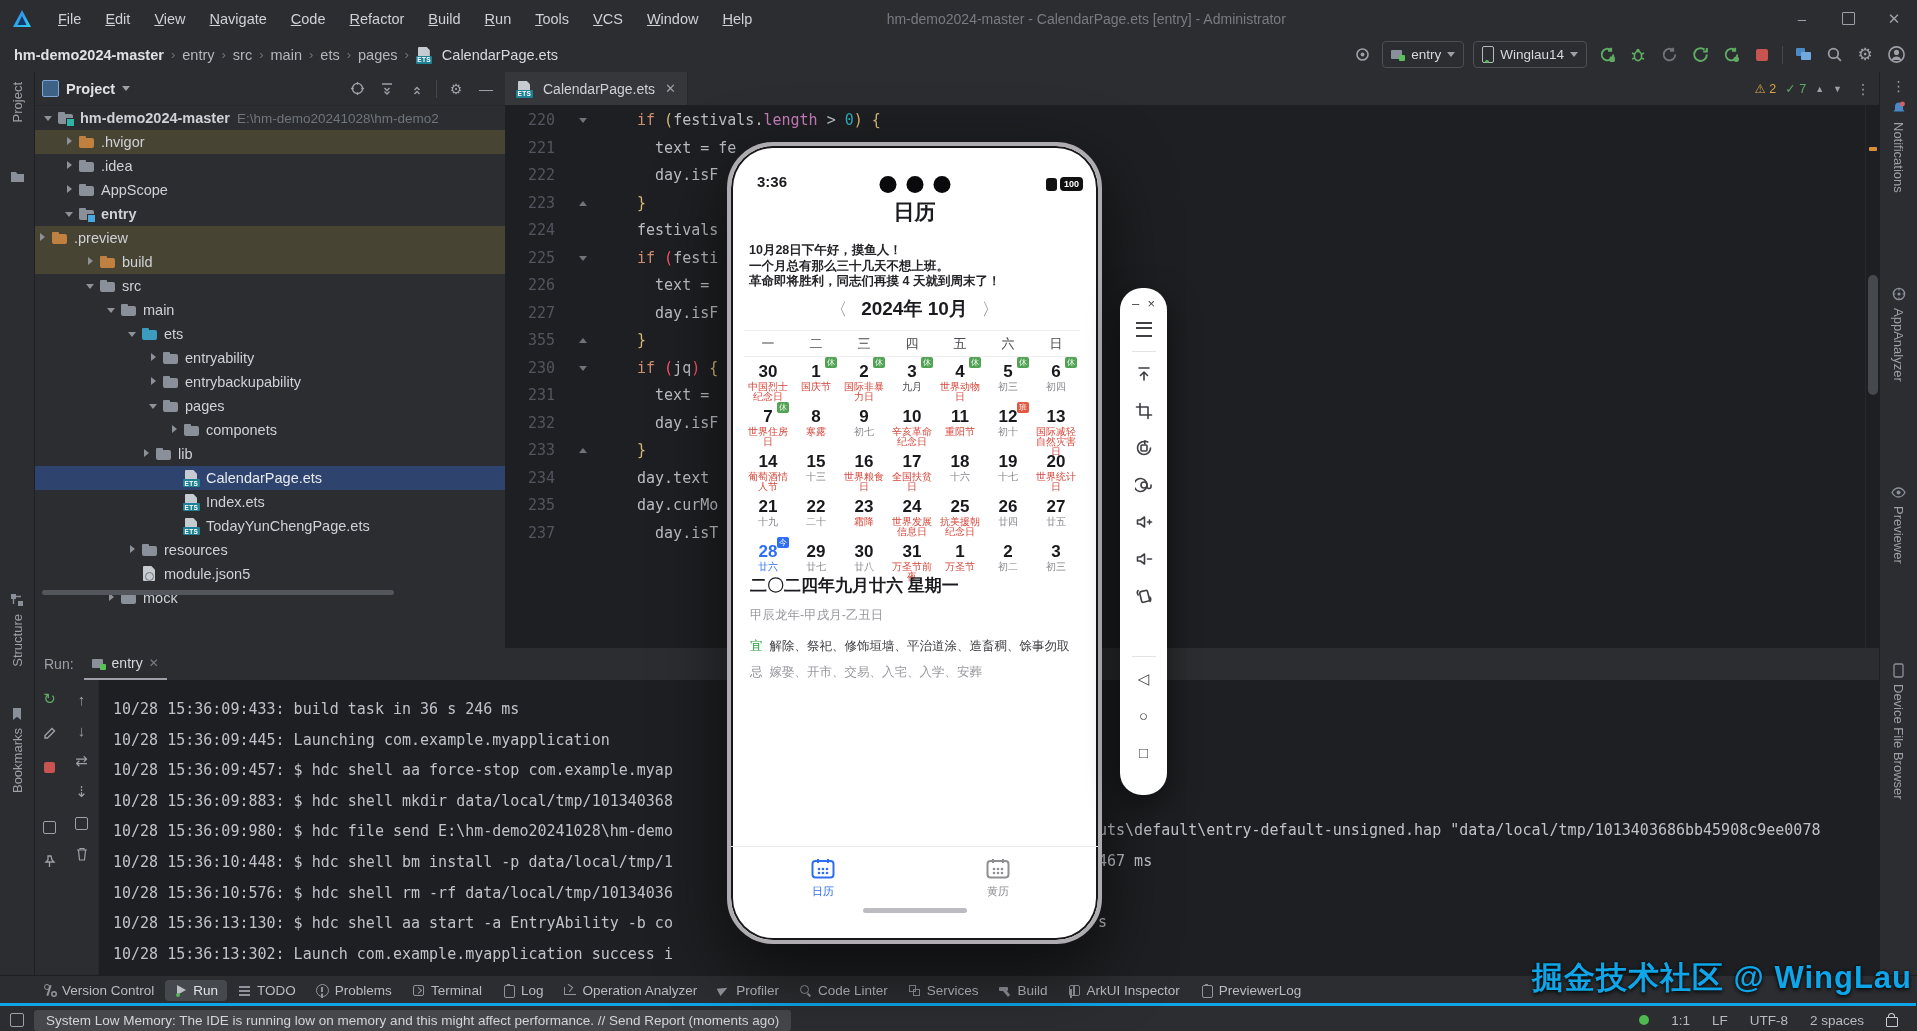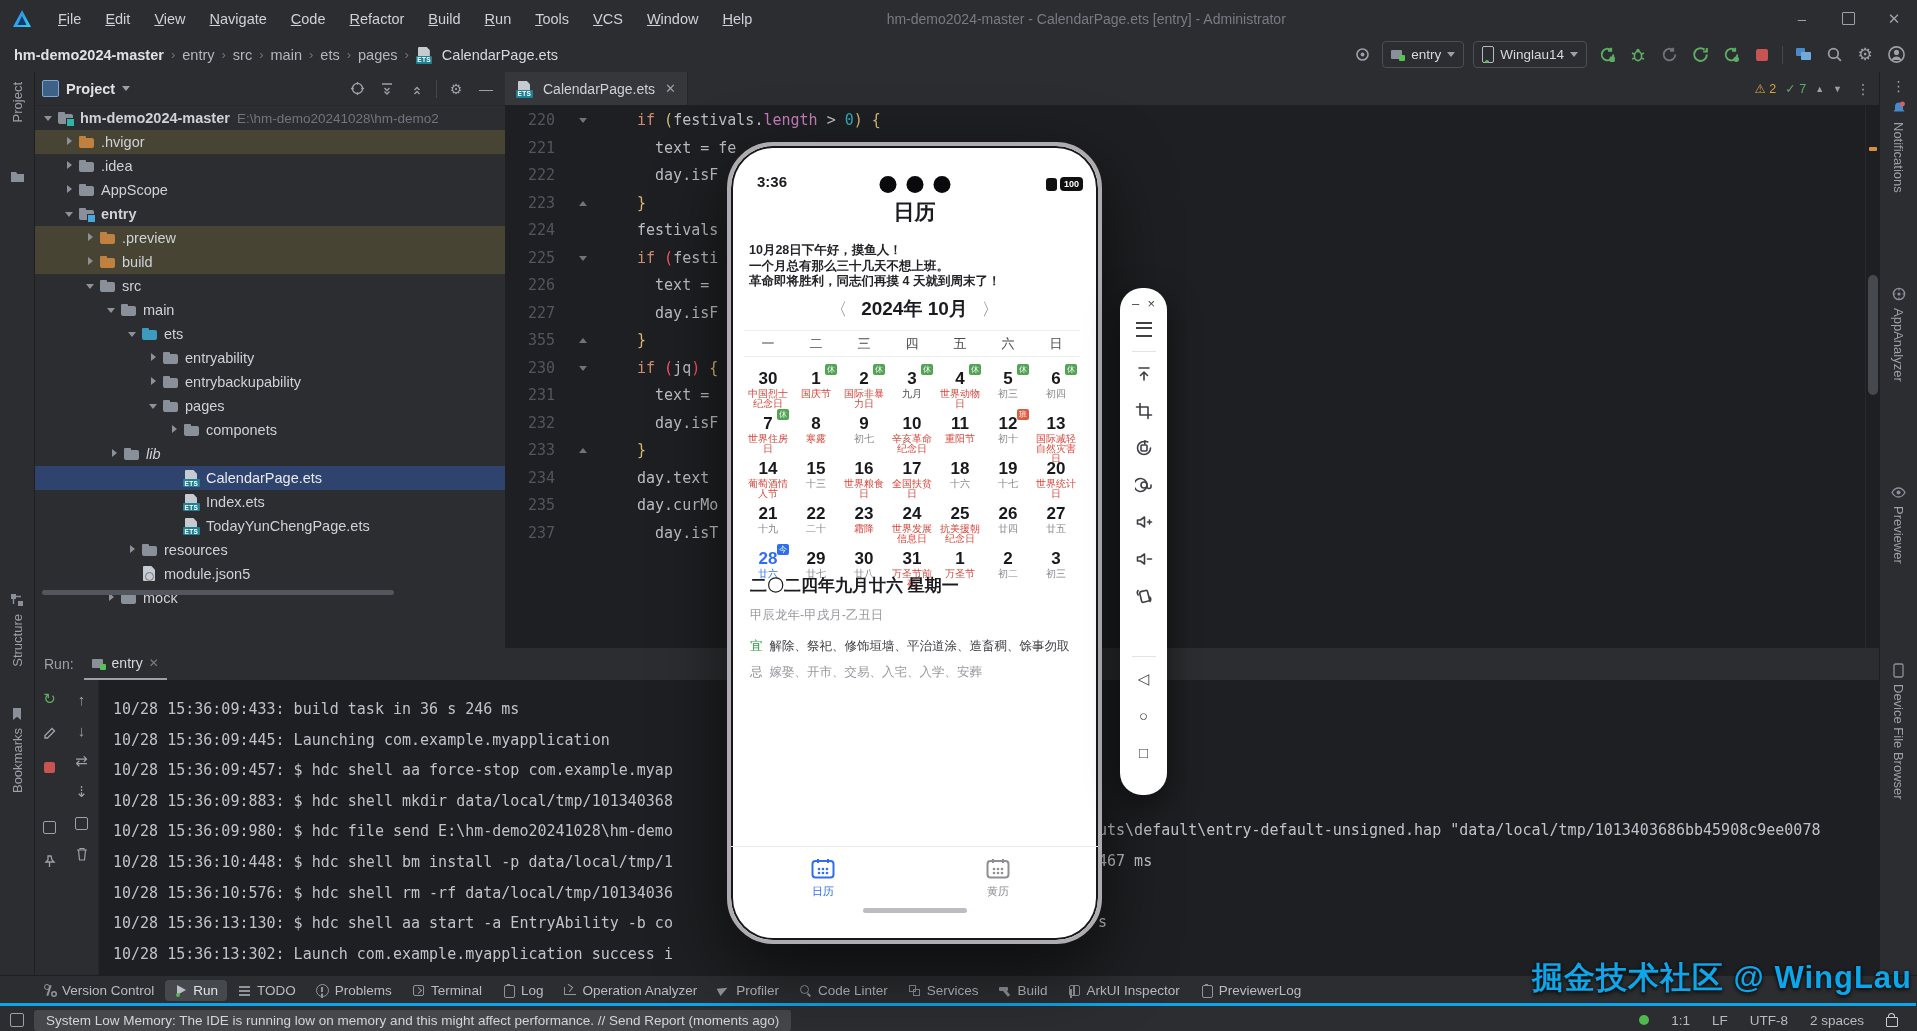--- a/index.html
+++ b/index.html
@@ -168,21 +168,21 @@
   .p-bat{position:absolute;top:31px;right:15px;display:flex;align-items:center;gap:3px;}
   .p-bat .chip{width:11px;height:13px;border-radius:3px;background:#111;}
   .p-bat .pill{height:14px;border-radius:4px;background:#111;color:#fff;font-size:9px;font-weight:bold;display:flex;align-items:center;justify-content:center;padding:0 4px;}
   .p-title{position:absolute;left:0;right:0;top:52px;text-align:center;font-size:21px;font-weight:600;}
   .p-greet{position:absolute;left:18px;top:97px;font-size:12.5px;line-height:15.5px;font-weight:600;color:#242428;}
   .p-nav{position:absolute;left:0;right:0;top:150px;display:flex;align-items:center;justify-content:center;gap:14px;}
   .p-nav .ar{color:#86868c;font-size:17px;}
   .p-nav .mt{font-size:19px;font-weight:bold;}
   .p-week{position:absolute;left:13px;top:184px;width:336px;height:25px;border-top:1px solid #ededf0;border-bottom:1px solid #ededf0;
           display:grid;grid-template-columns:repeat(7,48px);align-items:center;text-align:center;font-size:13px;color:#4a4a50;}
-  .p-grid{position:absolute;left:13px;top:222px;display:grid;grid-template-columns:repeat(7,48px);grid-auto-rows:45px;}
+  .p-grid{position:absolute;left:13px;top:215px;display:grid;grid-template-columns:repeat(7,48px);grid-auto-rows:45px;}
   .cell{position:relative;text-align:center;}
   .cnum{font-size:17px;font-weight:600;line-height:20px;margin-top:1px;color:#19191d;}
   .cnum.blue{color:#2f6ef2;}
   .csub{font-size:10px;line-height:10px;padding:0 1px;}
   .csub.red{color:#d5463b;} .csub.gray{color:#85858c;} .csub.dark{color:#4a4a52;} .csub.blue{color:#2f6ef2;}
   .cbadge{position:absolute;top:-4px;right:3px;font-size:8px;line-height:9px;color:#fff;border-radius:2px;padding:1px 2px;}
   .cbadge.green{background:#53a356;} .cbadge.red{background:#df5a41;} .cbadge.blue{background:#2f6ef2;}
   .p-lun{position:absolute;left:19px;top:428px;right:14px;}
   .lt{font-size:17px;font-weight:bold;color:#1b1b1f;}
   .lg{margin-top:10px;font-size:12.5px;color:#98989f;}
@@ -465,21 +465,21 @@
           <span class="tico folder"></span>
           <span class="tlabel">AppScope</span>
         </div>
         <div class="tree-row" style="padding-left: 27px;">
           <span class="chev open"></span>
           <span class="tico folder">
             <span class="bsq"></span>
           </span>
           <span class="tlabel" style="font-weight: bold;">entry</span>
         </div>
-        <div class="tree-row tint" style="padding-left: 48px;">
+        <div class="tree-row tint" style="">
           <span class="chev closed"></span>
           <span class="tico folder o"></span>
           <span class="tlabel">.preview</span>
         </div>
         <div class="tree-row tint" style="padding-left: 48px;">
           <span class="chev closed"></span>
           <span class="tico folder o"></span>
           <span class="tlabel">build</span>
         </div>
         <div class="tree-row" style="padding-left: 48px;">
@@ -510,21 +510,21 @@
         <div class="tree-row" style="padding-left: 111px;">
           <span class="chev open"></span>
           <span class="tico folder"></span>
           <span class="tlabel">pages</span>
         </div>
         <div class="tree-row" style="padding-left: 132px;">
           <span class="chev closed"></span>
           <span class="tico folder"></span>
           <span class="tlabel">componets</span>
         </div>
-        <div class="tree-row" style="padding-left: 72px; font-style: italic;">
+        <div class="tree-row" style="padding-left: 104px;">
           <span class="chev closed"></span>
           <span class="tico folder"></span>
           <span class="tlabel">lib</span>
         </div>
         <div class="tree-row sel" style="padding-left: 132px;">
           <span class="chev"></span>
           <span class="tico page">
             <span class="etsb">ETS</span>
           </span>
           <span class="tlabel">CalendarPage.ets</span>

